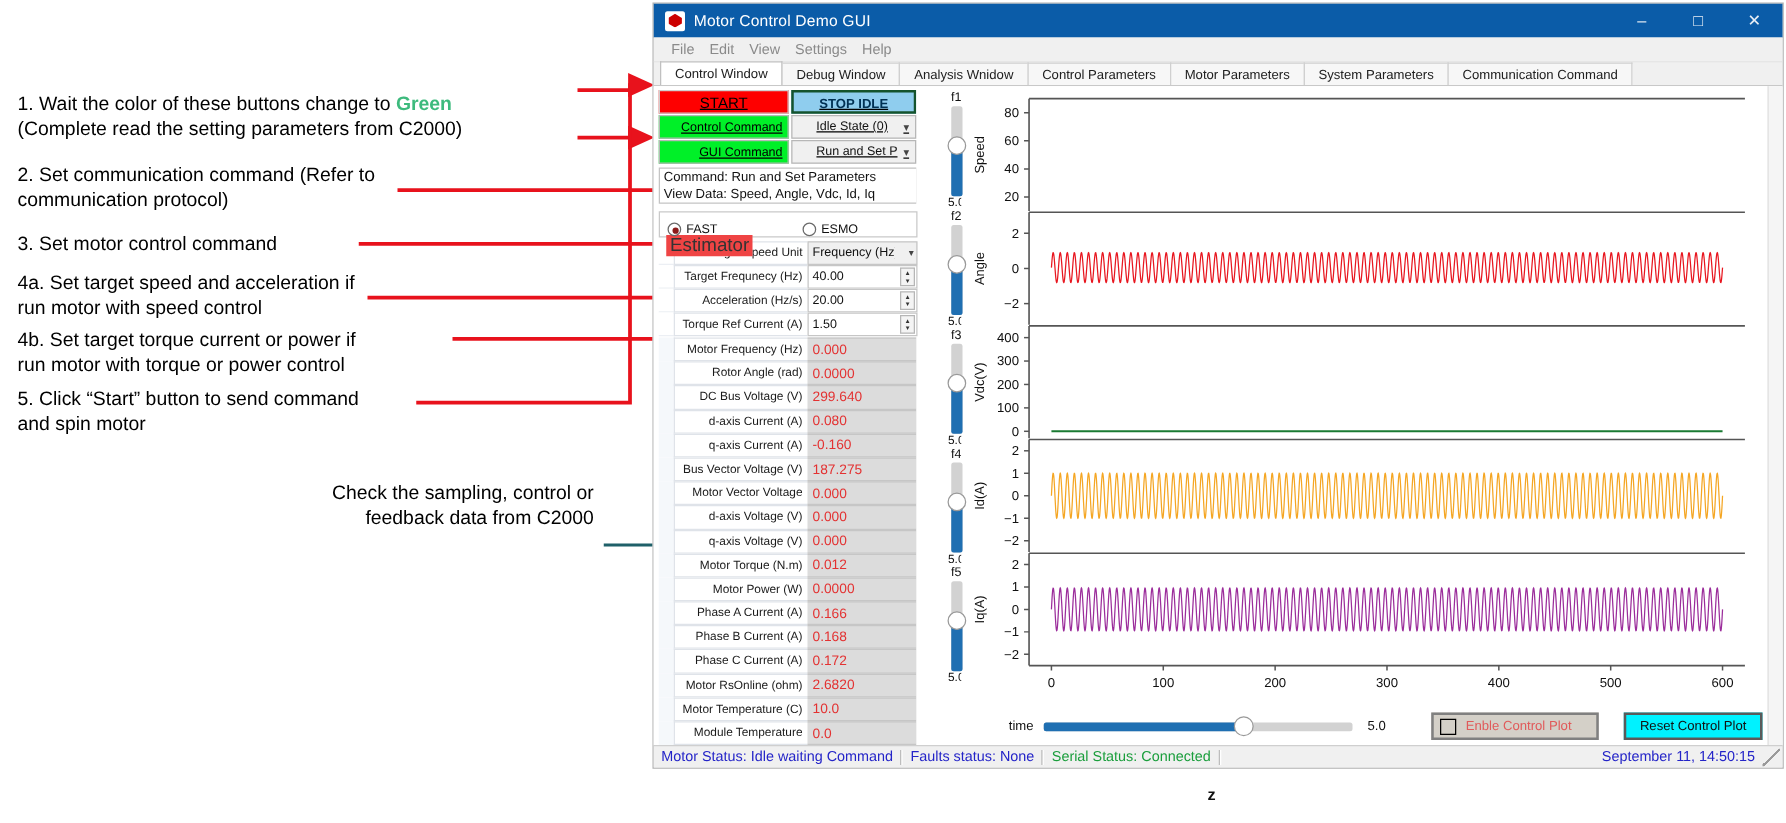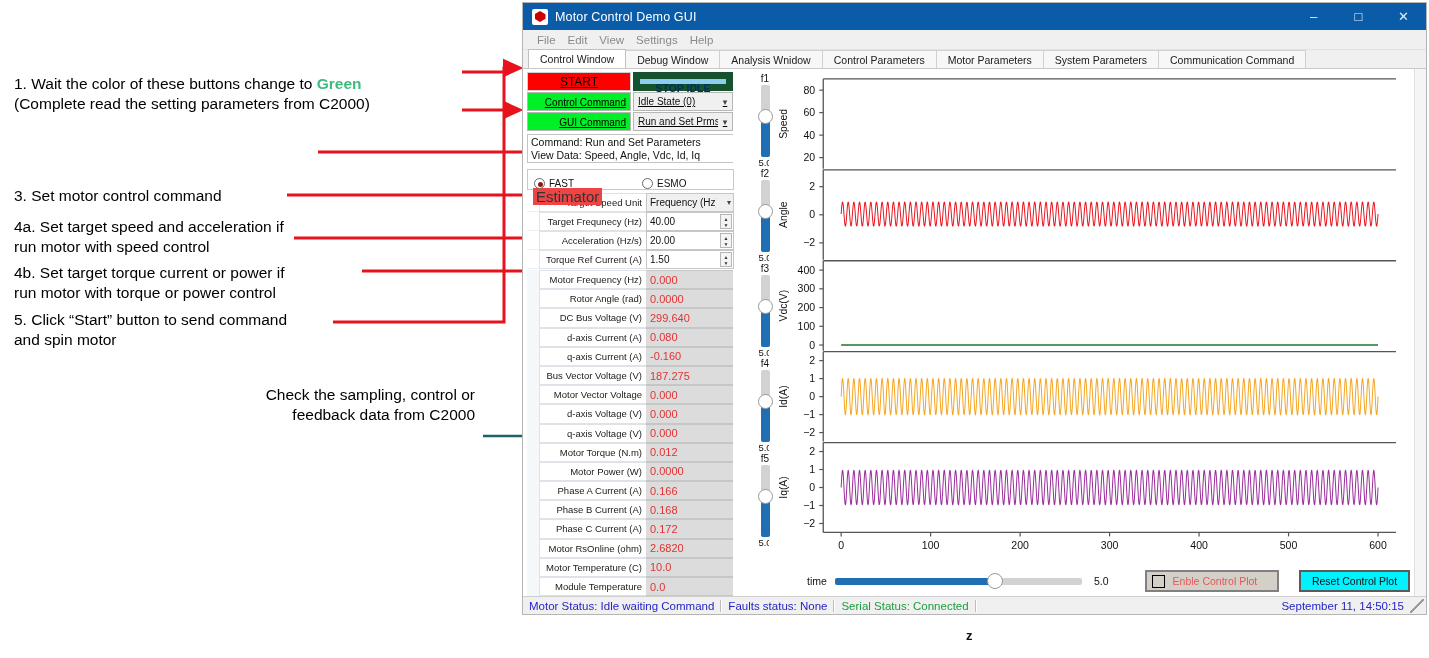--- a/index.html
+++ b/index.html
@@ -138,28 +138,28 @@
     height: 19px; line-height: 19px;
     text-align: right; padding-right: 4px;
     font-size: 10px;
     border: 1px solid #b7b7b7;
     position: relative;
   }
   .btn-stop {
     background: #8fcdee; color: #003153;
     height: 19px; line-height: 19px;
     text-align: center; font-size: 10.5px; font-weight: bold;
-    border: 7px solid #14532d;
+    border: 2px solid #14532d;
   }
   .combo {
     height: 19px; background: #f0f0f0;
     border: 1px solid #b7b7b7;
     font-size: 10px; color: #111;
     display: flex; align-items: center;
-    padding-left: 4px;
+    padding-left: 19px;
     position: relative;
     overflow: hidden;
   }
   .combo .cv { flex: 1; white-space: nowrap; overflow: hidden; }
   .combo .chev {
     width: 14px; text-align: center;
     font-size: 9px; color: #444;
     flex: none;
   }
 
@@ -336,20 +336,22 @@
     border-left: 1px solid #e0e0e0;
     flex: none;
   }
 </style>
 </head>
 <body>
 
 <div id="root">
 
   <div class="ann" id="ann1"><span>1. Wait the color of these buttons change to </span><span class="green">Green</span><br><span>(Complete read the setting parameters from C2000)</span></div>
+  <div class="ann" id="ann2">2. Set communication command (Refer to
+communication protocol)</div>
   <div class="ann" id="ann3">3. Set motor control command</div>
   <div class="ann" id="ann4a">4a. Set target speed and acceleration if
 run motor with speed control</div>
   <div class="ann" id="ann4b">4b. Set target torque current or power if
 run motor with torque or power control</div>
   <div class="ann" id="ann5">5. Click “Start” button to send command
 and spin motor</div>
   <div class="ann" id="ann6">Check the sampling, control or
 feedback data from C2000</div>
   <div id="zmark">z</div>

